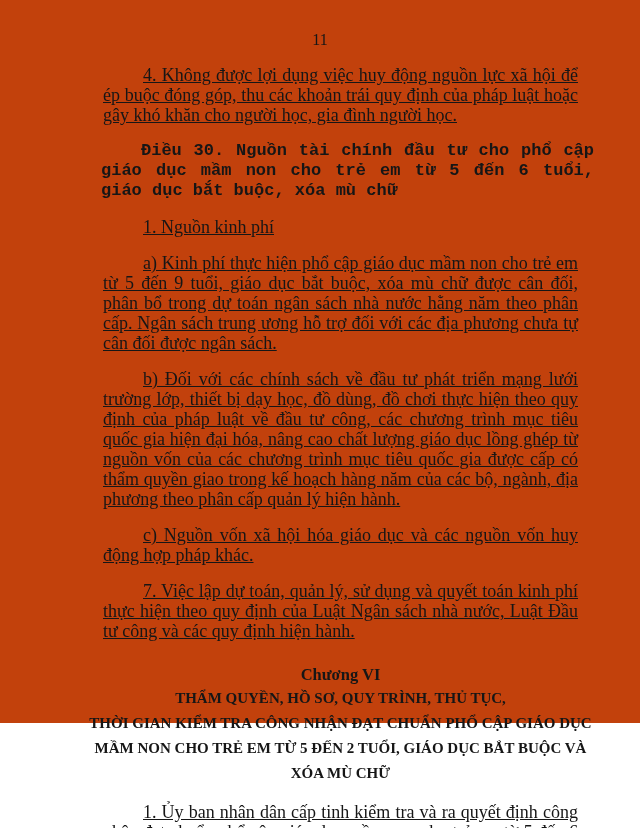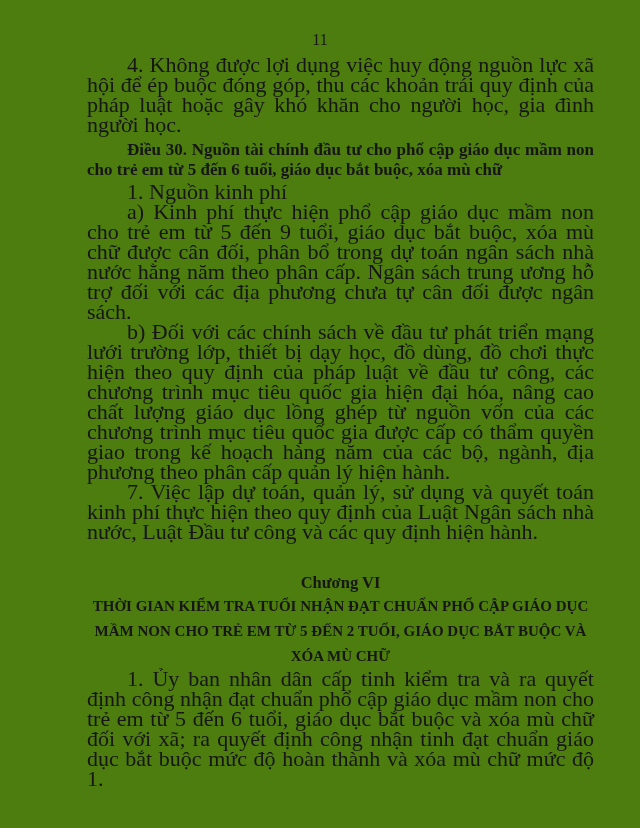--- a/index.html
+++ b/index.html
@@ -4,51 +4,53 @@
 <style>
   html, body { margin: 0; padding: 0; }
   body {
     width: 640px; height: 828px;
     background: #ffffff;
     color: #161616;
     font-family: "Liberation Serif", "DejaVu Serif", serif;
     overflow: hidden;
   }
   .page {
-    width: 640px; height: 828px;
+    width: 640px; height: 723px;
     position: relative;
-    background: #4d7c0f;
+    background: #c2410c;
   }
   .page-number {
     padding-top: 31px;
     text-align: center;
     font-size: 16px;
     line-height: 18px;
   }
   .content {
     margin: 6px 46px 0 87px; 
     font-size: 17px;
   }
   .para {
-    margin: 0;
+    margin: 16px;
     text-align: justify;
     text-indent: 40px;
     line-height: 20px;
-    font-size: 22px;
+    font-size: 18px;
+    text-decoration: underline;
   }
   .article-heading {
-    margin: 5px 0 2px 0;
+    margin: 5px 0 2px 14px;
     font-weight: bold;
     text-align: justify;
     text-indent: 40px;
     line-height: 20px;
     font-size: 17px;
+    font-family: Liberation Mono, monospace;
   }
   .chapter {
-    margin-top: 29px;
+    margin-top: 22px;
     text-align: center;
     font-weight: bold;
   }
   .chapter-label {
     font-size: 16.5px;
     line-height: 23px;
   }
   .chapter-title-line {
     font-size: 15px;
     line-height: 25px;
@@ -71,26 +73,28 @@
 
 
     <p class="article-heading">Điều 30. Nguồn tài chính đầu tư cho phổ cập giáo dục mầm non cho trẻ em từ 5 đến 6 tuổi, giáo dục bắt buộc, xóa mù chữ</p>
 
     <p class="para">1. Nguồn kinh phí</p>
 
     <p class="para">a) Kinh phí thực hiện phổ cập giáo dục mầm non cho trẻ em từ 5 đến 9 tuổi, giáo dục bắt buộc, xóa mù chữ được cân đối, phân bổ trong dự toán ngân sách nhà nước hằng năm theo phân cấp. Ngân sách trung ương hỗ trợ đối với các địa phương chưa tự cân đối được ngân sách.</p>
 
     <p class="para">b) Đối với các chính sách về đầu tư phát triển mạng lưới trường lớp, thiết bị dạy học, đồ dùng, đồ chơi thực hiện theo quy định của pháp luật về đầu tư công, các chương trình mục tiêu quốc gia hiện đại hóa, nâng cao chất lượng giáo dục lồng ghép từ nguồn vốn của các chương trình mục tiêu quốc gia được cấp có thẩm quyền giao trong kế hoạch hàng năm của các bộ, ngành, địa phương theo phân cấp quản lý hiện hành.</p>
 
+    <p class="para">c) Nguồn vốn xã hội hóa giáo dục và các nguồn vốn huy động hợp pháp khác.</p>
 
     <p class="para">7. Việc lập dự toán, quản lý, sử dụng và quyết toán kinh phí thực hiện theo quy định của Luật Ngân sách nhà nước, Luật Đầu tư công và các quy định hiện hành.</p>
 
     <div class="chapter">
       <div class="chapter-label">Chương VI</div>
-      <div class="chapter-title-line">THỜI GIAN KIỂM TRA TUỔI NHẬN ĐẠT CHUẨN PHỔ CẬP GIÁO DỤC</div>
+      <div class="chapter-title-line">THẨM QUYỀN, HỒ SƠ, QUY TRÌNH, THỦ TỤC,</div>
+      <div class="chapter-title-line">THỜI GIAN KIỂM TRA CÔNG NHẬN ĐẠT CHUẨN PHỔ CẬP GIÁO DỤC</div>
       <div class="chapter-title-line">MẦM NON CHO TRẺ EM TỪ 5 ĐẾN 2 TUỔI, GIÁO DỤC BẮT BUỘC VÀ</div>
       <div class="chapter-title-line">XÓA MÙ CHỮ</div>
     </div>
 
 
     <p class="para">1. Ủy ban nhân dân cấp tinh kiểm tra và ra quyết định công nhận đạt chuẩn phổ cập giáo dục mầm non cho trẻ em từ 5 đến 6 tuổi, giáo dục bắt buộc và xóa mù chữ đối với xã; ra quyết định công nhận tinh đạt chuẩn giáo dục bắt buộc mức độ hoàn thành và xóa mù chữ mức độ 1.</p>
 
   </div>
 </div>
 

